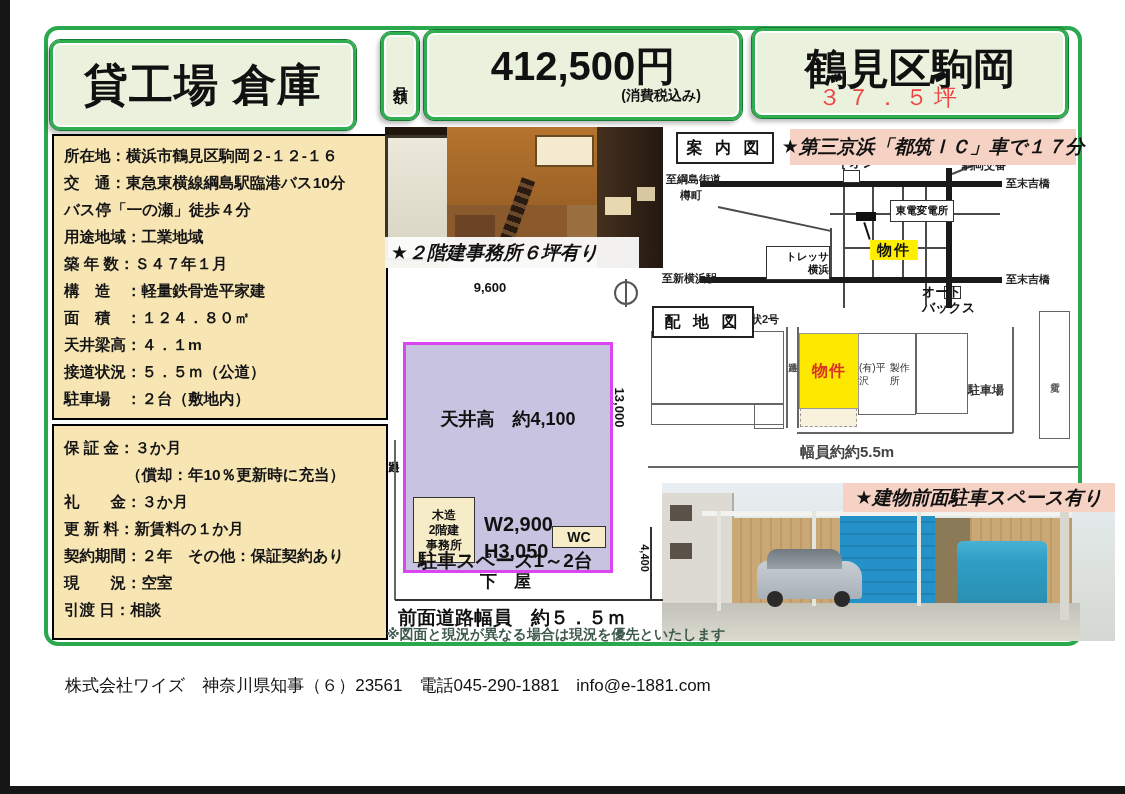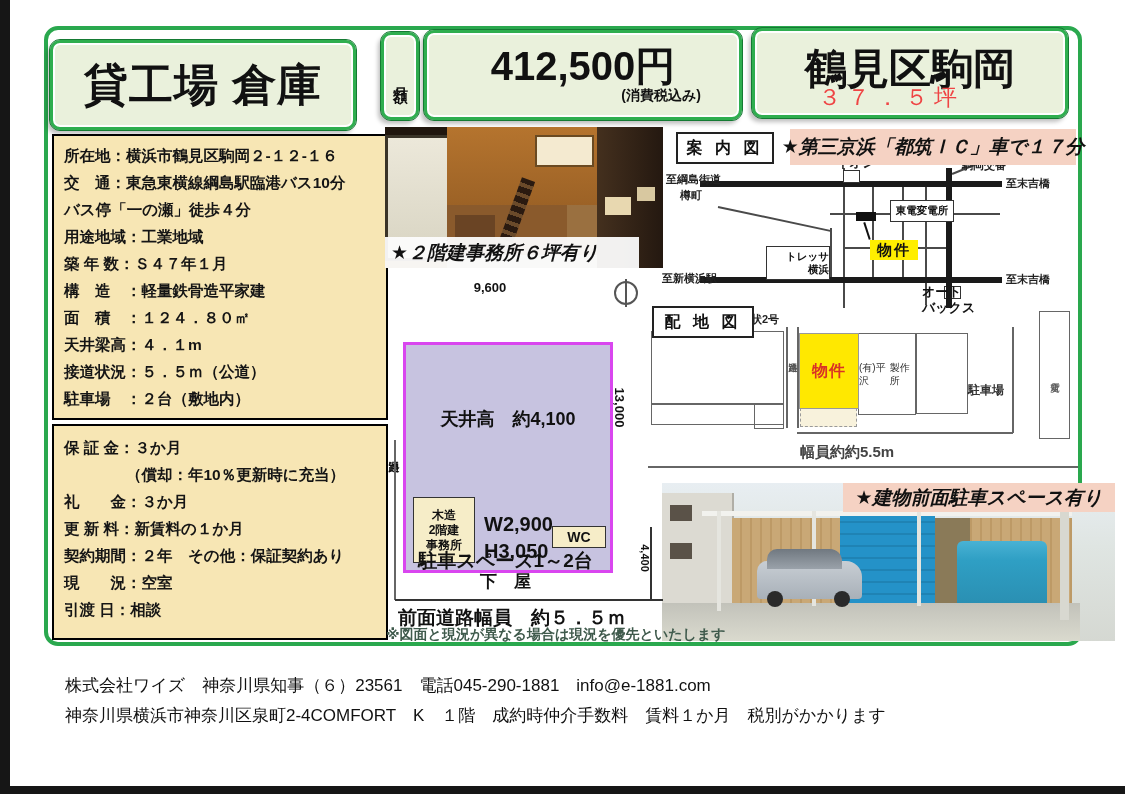--- a/index.html
+++ b/index.html
@@ -220,15 +220,14 @@
     <div class="abs" style="left:95px;top:78px;width:105px;height:38px;background:linear-gradient(#c8ced4,#a8b0b8);border-radius:10px 16px 4px 4px;z-index:4;"></div>
     <div class="abs" style="left:105px;top:66px;width:75px;height:20px;background:linear-gradient(#707880,#9aa2aa);border-radius:10px 12px 0 0;z-index:4;"></div>
     <div class="abs" style="left:105px;top:108px;width:16px;height:16px;background:#2a2a2a;border-radius:50%;z-index:5;"></div>
     <div class="abs" style="left:172px;top:108px;width:16px;height:16px;background:#2a2a2a;border-radius:50%;z-index:5;"></div>
     <div class="banner" style="right:0;top:0;width:272px;height:29px;font-size:19px;">
       <span>★建物前面駐車スペース有り</span>
     </div>
   </div>
 
   <div class="abs" style="left:65px;top:674px;font-size:17px;color:#111;white-space:nowrap;">株式会社ワイズ　神奈川県知事（６）23561　電話045-290-1881　info@e-1881.com</div>
-  <div class="abs" style="left:65px;top:704px;font-size:17px;color:#111;white-space:nowrap;">神奈川県横浜市神奈川区泉町2-4COMFORT　K　１階　成約時仲介手数料　賃料１か月　税別がかかります</div>
 
 </div>
 
 </body></html>

